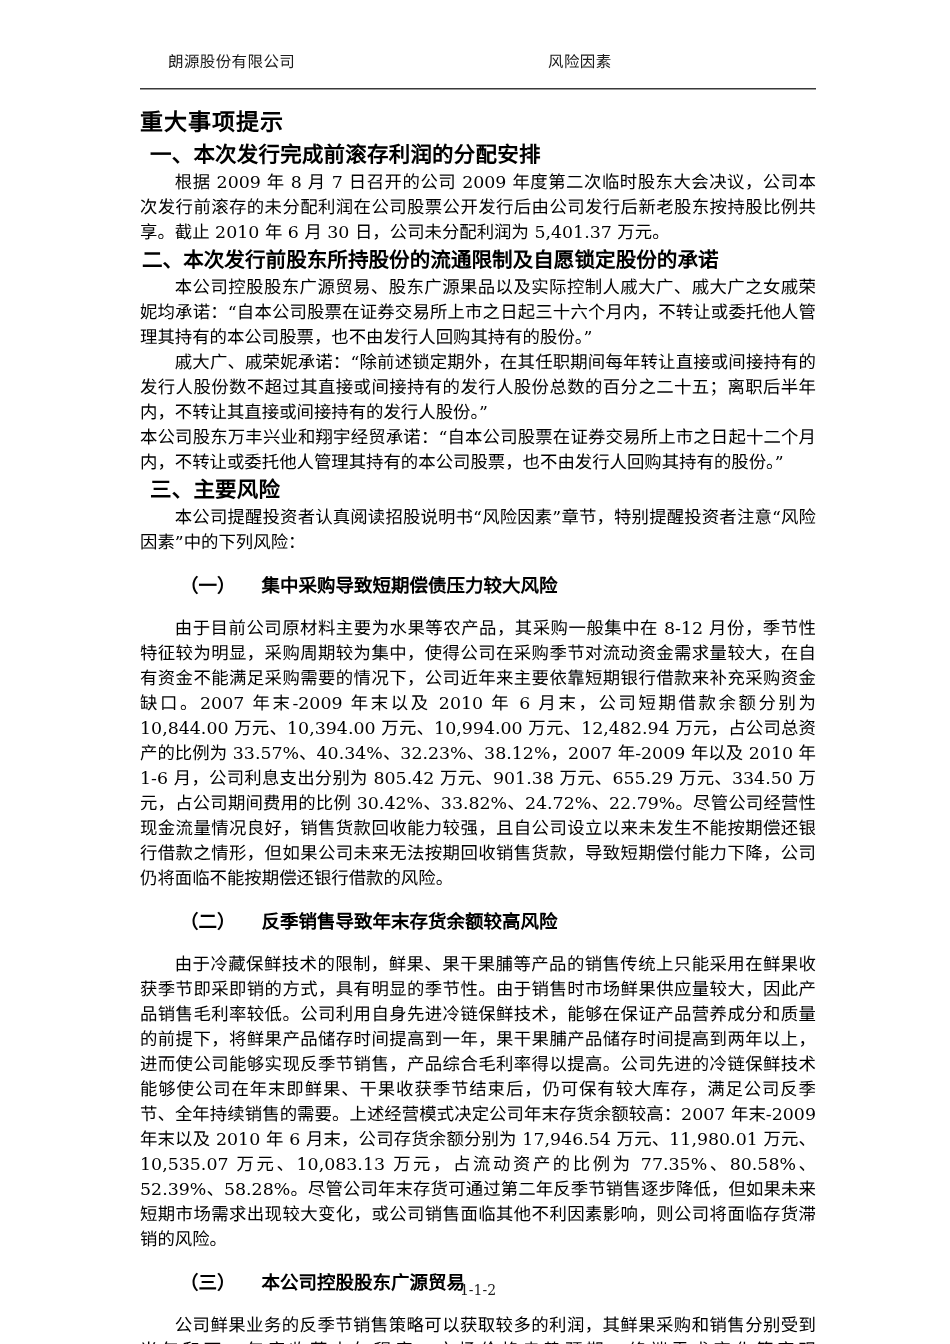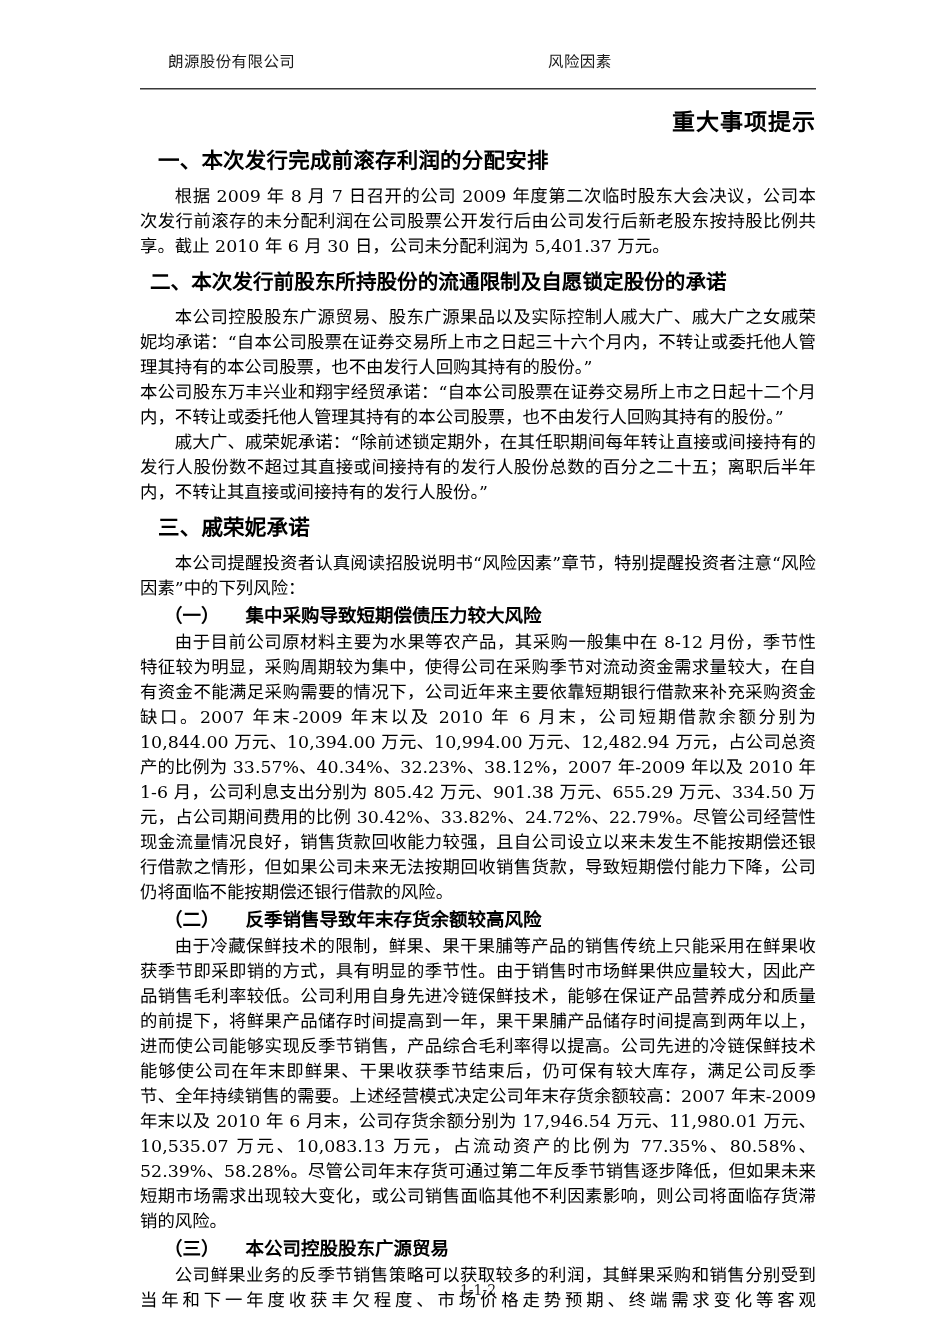--- a/index.html
+++ b/index.html
@@ -67,47 +67,47 @@
     top: 106px;
     left: 140px;
     width: 676px;
   }
 
   .doc-title {
     font-family: "DejaVu Sans", "Liberation Sans", sans-serif;
     font-weight: bold;
     font-size: 23px;
     line-height: 32px;
-    text-align: right;
+    text-align: left;
     letter-spacing: 1px;
     margin: 0 0 2px 0;
   }
 
   .sec-heading {
     font-family: "DejaVu Sans", "Liberation Sans", sans-serif;
     font-weight: bold;
     font-size: 21.5px;
     line-height: 30px;
     letter-spacing: 0.2px;
-    margin: 8px;
+    margin: 0;
     padding-left: 10px;
     white-space: nowrap;
   }
   .sec-heading.wide {
     font-size: 20.6px;
     padding-left: 2px;
     letter-spacing: 0;
   }
 
   .sub-heading {
     font-family: "DejaVu Sans", "Liberation Sans", sans-serif;
     font-weight: bold;
     font-size: 18.5px;
     line-height: 29px;
-    margin: 0;
+    margin: 16px;
     padding-left: 24px;
     white-space: nowrap;
   }
   .sub-heading .sub-num {
     display: inline-block;
   }
   .sub-heading .sub-gap {
     display: inline-block;
     width: 26px;
   }
@@ -156,24 +156,24 @@
 
   <div class="content">
 
     <h1 class="doc-title">重大事项提示</h1>
 
     <h2 class="sec-heading">一、本次发行完成前滚存利润的分配安排</h2>
     <p class="body">根据 2009 年 8 月 7 日召开的公司 2009 年度第二次临时股东大会决议，公司本次发行前滚存的未分配利润在公司股票公开发行后由公司发行后新老股东按持股比例共享。截止 2010 年 6 月 30 日，公司未分配利润为 5,401.37 万元。</p>
 
     <h2 class="sec-heading wide">二、本次发行前股东所持股份的流通限制及自愿锁定股份的承诺</h2>
     <p class="body">本公司控股股东广源贸易、股东广源果品以及实际控制人戚大广、戚大广之女戚荣妮均承诺：“自本公司股票在证券交易所上市之日起三十六个月内，不转让或委托他人管理其持有的本公司股票，也不由发行人回购其持有的股份。”</p>
+    <p class="body">戚大广、戚荣妮承诺：“除前述锁定期外，在其任职期间每年转让直接或间接持有的发行人股份数不超过其直接或间接持有的发行人股份总数的百分之二十五；离职后半年内，不转让其直接或间接持有的发行人股份。”</p>
     <p class="body noindent">本公司股东万丰兴业和翔宇经贸承诺：“自本公司股票在证券交易所上市之日起十二个月内，不转让或委托他人管理其持有的本公司股票，也不由发行人回购其持有的股份。”</p>
-    <p class="body">戚大广、戚荣妮承诺：“除前述锁定期外，在其任职期间每年转让直接或间接持有的发行人股份数不超过其直接或间接持有的发行人股份总数的百分之二十五；离职后半年内，不转让其直接或间接持有的发行人股份。”</p>
 
-    <h2 class="sec-heading">三、戚荣妮承诺</h2>
+    <h2 class="sec-heading">三、主要风险</h2>
     <p class="body">本公司提醒投资者认真阅读招股说明书“风险因素”章节，特别提醒投资者注意“风险因素”中的下列风险：</p>
 
     <h3 class="sub-heading">
       <span class="sub-num">（一）</span><span class="sub-gap"></span><span>集中采购导致短期偿债压力较大风险</span>
     </h3>
     <p class="body stretch-last">由于目前公司原材料主要为水果等农产品，其采购一般集中在 8-12 月份，季节性特征较为明显，采购周期较为集中，使得公司在采购季节对流动资金需求量较大，在自有资金不能满足采购需要的情况下，公司近年来主要依靠短期银行借款来补充采购资金缺口。2007 年末-2009 年末以及 2010 年 6 月末，公司短期借款余额分别为 10,844.00 万元、10,394.00 万元、10,994.00 万元、12,482.94 万元，占公司总资产的比例为 33.57%、40.34%、32.23%、38.12%，2007 年-2009 年以及 2010 年</p>
     <p class="body noindent">1-6 月，公司利息支出分别为 805.42 万元、901.38 万元、655.29 万元、334.50 万元，占公司期间费用的比例 30.42%、33.82%、24.72%、22.79%。尽管公司经营性现金流量情况良好，销售货款回收能力较强，且自公司设立以来未发生不能按期偿还银行借款之情形，但如果公司未来无法按期回收销售货款，导致短期偿付能力下降，公司仍将面临不能按期偿还银行借款的风险。</p>
 
     <h3 class="sub-heading">
       <span class="sub-num">（二）</span><span class="sub-gap"></span><span>反季销售导致年末存货余额较高风险</span>

